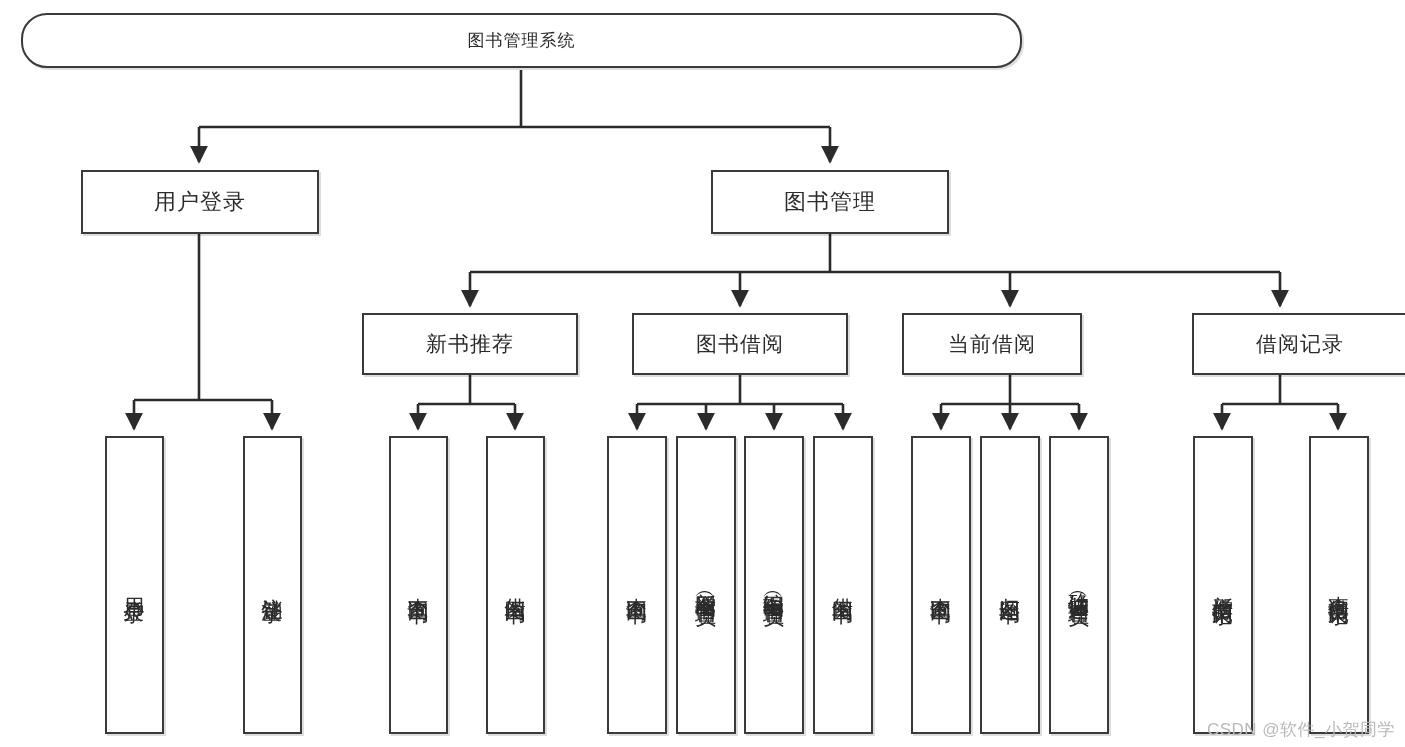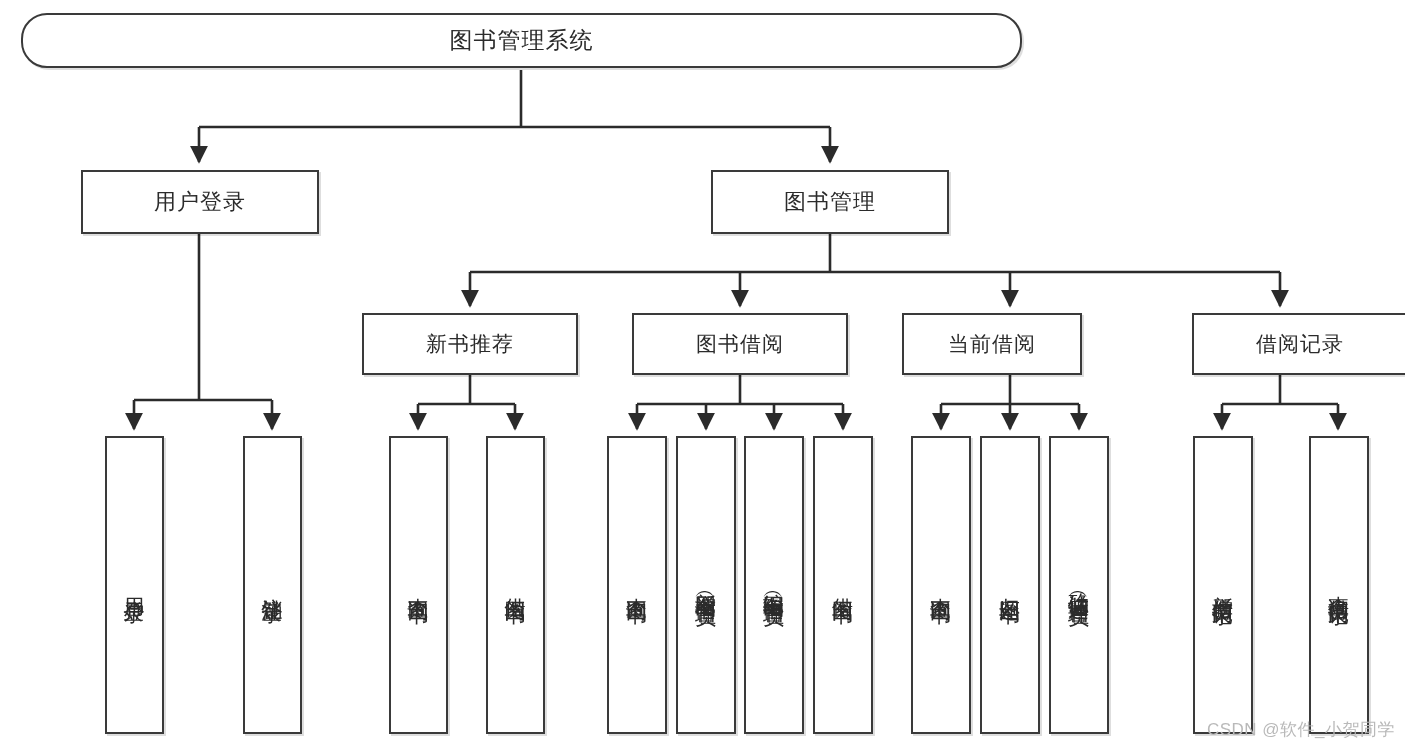--- a/index.html
+++ b/index.html
@@ -24,21 +24,21 @@
     position:absolute;
     box-sizing:border-box;
     background:#ffffff;
     border:2.5px solid #3a3a3a;
     display:flex;
     align-items:center;
     justify-content:center;
     color:#2b2b2b;
     box-shadow:2px 2px 0 rgba(0,0,0,0.13);
   }
-  .node.root{font-size:23px;border-radius:26px;}
+  .node.root{font-size:17px;border-radius:26px;}
   .node.l1{font-size:22px;}
   .node.l2{font-size:21px;}
   .node.leaf{
     font-size:21px;
     align-items:center;
     justify-content:center;
     padding:4px 0;
   }
   .vlabel{
     writing-mode:vertical-rl;

